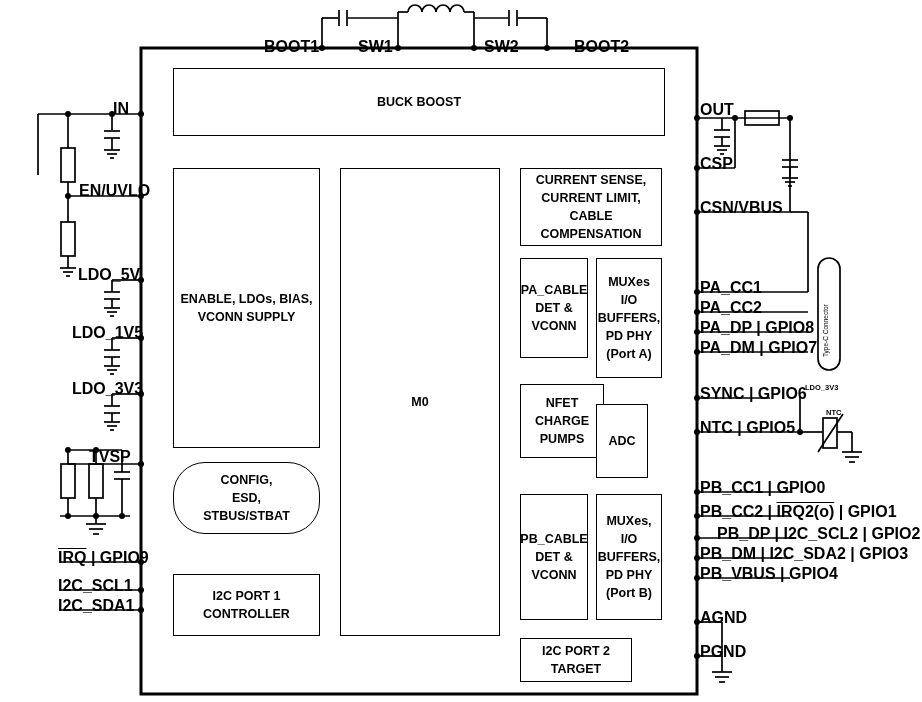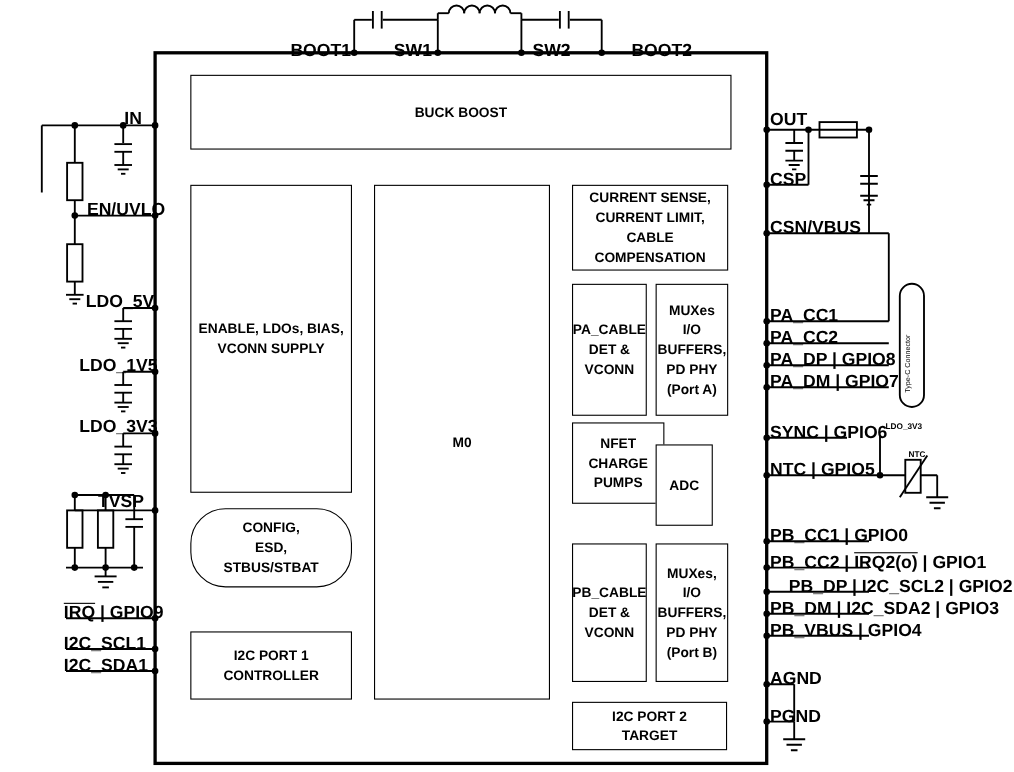--- a/index.html
+++ b/index.html
@@ -256,21 +256,21 @@
   </div>
 
 <div class="blk" style="left:340px;top:168px;width:160px;height:468px;align-items:center;">
     <span>M0</span>
   </div>
 
 <div class="blk" style="left:520px;top:168px;width:142px;height:78px;">
     <span class="ml">CURRENT SENSE,<br>CURRENT LIMIT, CABLE<br>COMPENSATION</span>
   </div>
 
-<div class="blk" style="left:520px;top:258px;width:68px;height:120px;">
+<div class="blk" style="left:520px;top:258px;width:68px;height:100px;">
     <span class="ml">PA_CABLE<br>DET &amp;<br>VCONN</span>
   </div>
 
 <div class="blk" style="left:596px;top:258px;width:66px;height:120px;">
     <span class="ml">MUXes<br>I/O<br>BUFFERS,<br>PD PHY<br>(Port A)</span>
   </div>
 
 <div class="blk" style="left:520px;top:384px;width:84px;height:74px;justify-content:center;">
     <span class="ml">NFET<br>CHARGE<br>PUMPS</span>
   </div>
@@ -280,21 +280,21 @@
   </div>
 
 <div class="blk" style="left:520px;top:494px;width:68px;height:126px;">
     <span class="ml">PB_CABLE<br>DET &amp;<br>VCONN</span>
   </div>
 
 <div class="blk" style="left:596px;top:494px;width:66px;height:126px;">
     <span class="ml">MUXes,<br>I/O<br>BUFFERS,<br>PD PHY<br>(Port B)</span>
   </div>
 
-<div class="blk" style="left:520px;top:638px;width:141px;height:44px;">
+<div class="blk" style="left:520px;top:638px;width:112px;height:44px;">
     <span class="ml">I2C PORT 2<br>TARGET</span>
   </div>
 
 <div class="pinlbl" style="left:264px;top:38px;">BOOT1</div>
 <div class="pinlbl" style="left:358px;top:38px;">SW1</div>
 <div class="pinlbl" style="left:484px;top:38px;">SW2</div>
 <div class="pinlbl" style="left:561px;top:38px;margin-left:13px;">BOOT2</div>
 
 <div class="pinlbl" style="left:113px;top:100px;">IN</div>
 <div class="pinlbl" style="left:63px;top:182px;margin-left:16px;">EN/UVLO</div>

